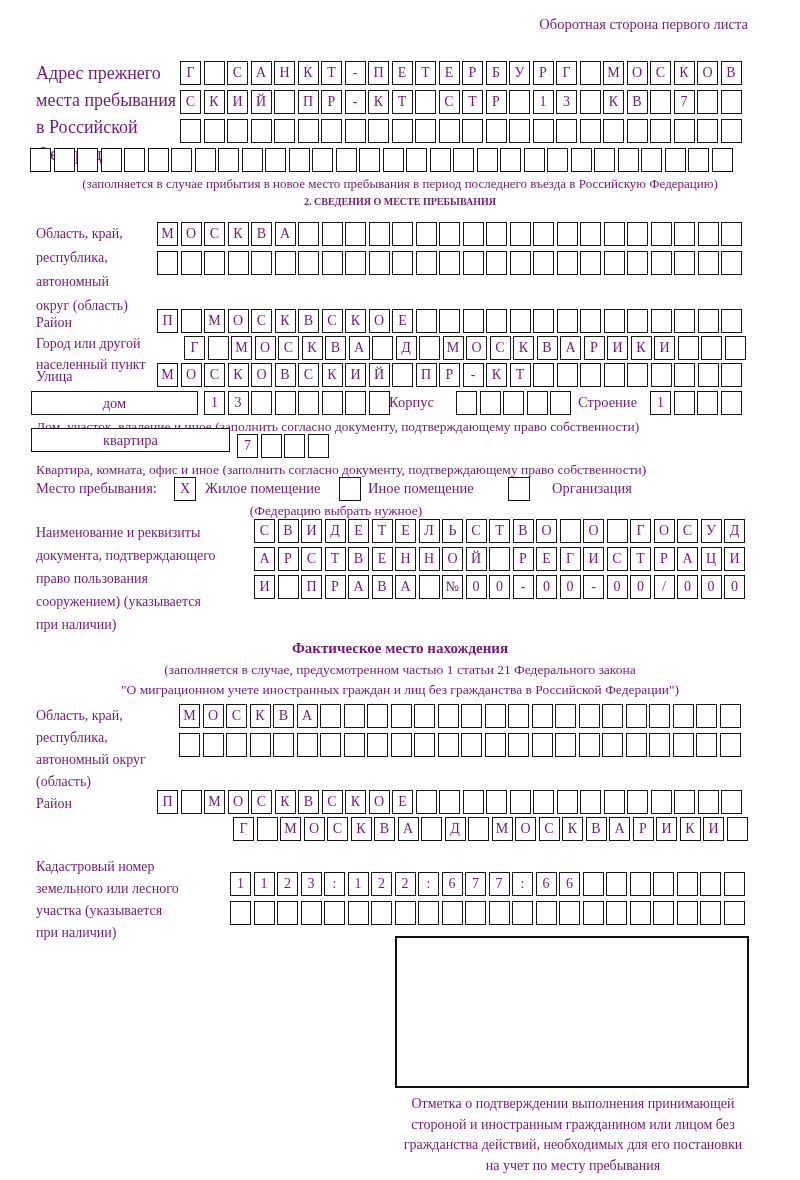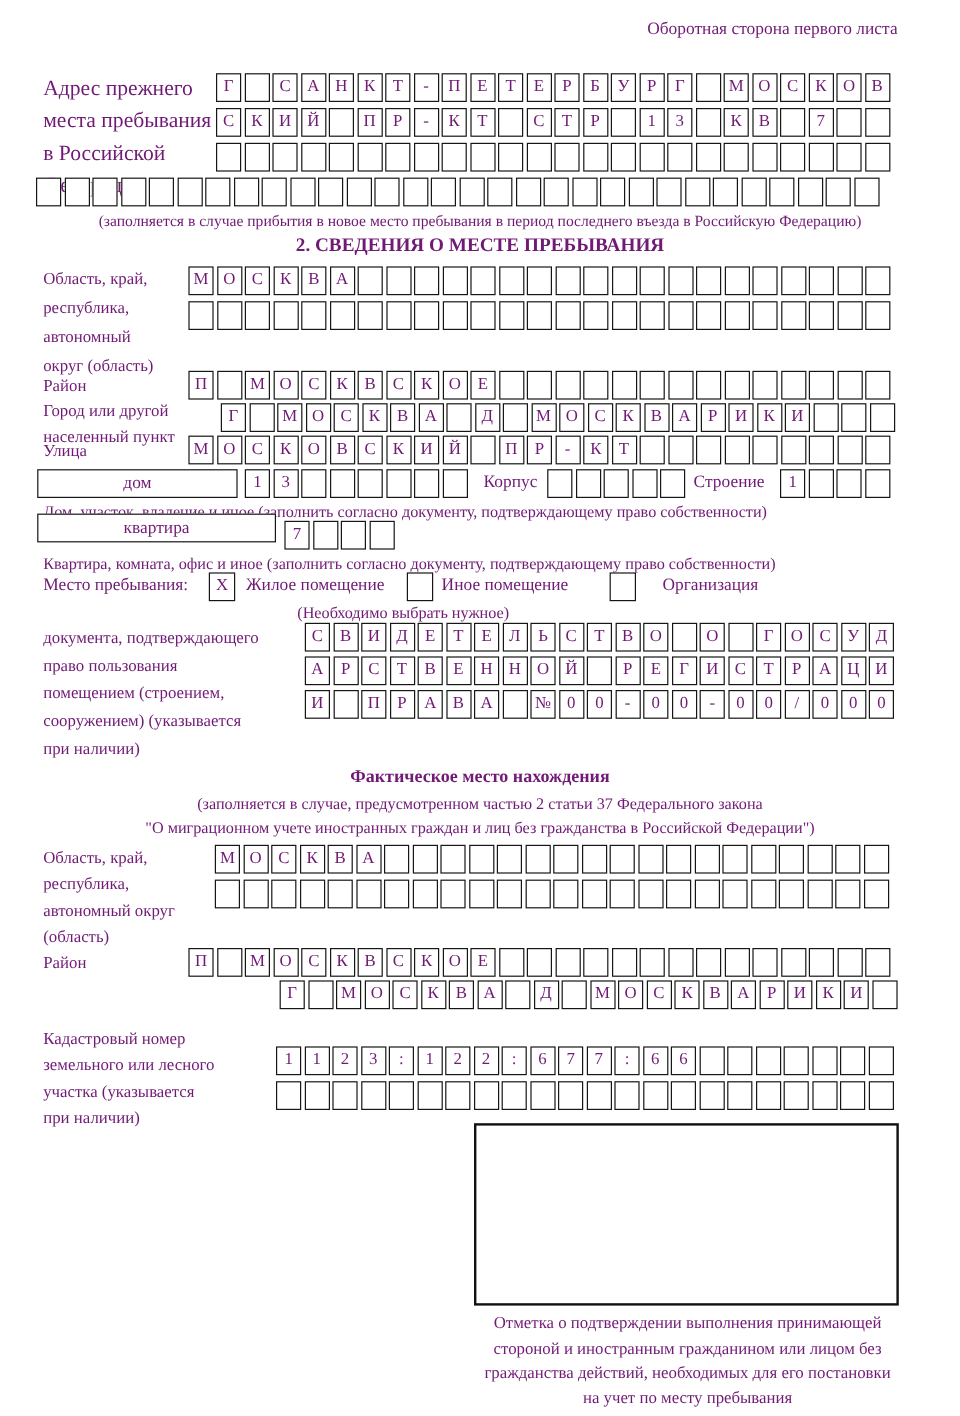--- a/index.html
+++ b/index.html
@@ -11,21 +11,21 @@
   .lbl.tight{line-height:22px;}
   .lbl.tighter{line-height:21px;}
   .row{position:absolute;display:flex;gap:2.5px;}
   .cb{width:19px;height:22px;border:1.5px solid #161616;flex:none;
       display:flex;align-items:center;justify-content:center;
       font-size:14px;line-height:22px;background:#fff;}
   .wide{position:absolute;height:22px;border:1.5px solid #161616;
         display:flex;align-items:center;justify-content:center;font-size:14.5px;background:#fff;}
   .cap{position:absolute;left:0;width:800px;text-align:center;font-size:13px;}
   .lcap{position:absolute;font-size:13.5px;white-space:nowrap;}
-  .hd{position:absolute;left:0;width:800px;text-align:center;font-weight:700;font-size:16px;}
+  .hd{position:absolute;left:0;width:800px;text-align:center;font-weight:700;font-size:10px;}
   .ilabel{position:absolute;font-size:14.5px;white-space:nowrap;}
   .chk{position:absolute;width:20px;height:22px;border:1.5px solid #161616;
        display:flex;align-items:center;justify-content:center;font-size:14px;background:#fff;}
   .stampbox{position:absolute;left:395px;top:936px;width:350px;height:148px;border:2px solid #111;background:#fff;}
   .stampcap{position:absolute;left:336px;top:1094px;width:474px;text-align:center;
             font-size:14px;line-height:20.5px;}
 </style>
 </head>
 <body>
 
@@ -307,21 +307,21 @@
   <div class="row" style="left:204px;top:391px">
       <span class="cb">1</span>
       <span class="cb">3</span>
       <span class="cb"></span>
       <span class="cb"></span>
       <span class="cb"></span>
       <span class="cb"></span>
       <span class="cb"></span>
       <span class="cb"></span>
     </div>
-  <div class="ilabel" style="left:403px;top:394px">Корпус</div>
+  <div class="ilabel" style="left:389px;top:394px">Корпус</div>
   <div class="row" style="left:456px;top:391px">
       <span class="cb"></span>
       <span class="cb"></span>
       <span class="cb"></span>
       <span class="cb"></span>
       <span class="cb"></span>
     </div>
   <div class="ilabel" style="left:578px;top:394px">Строение</div>
   <div class="row" style="left:650px;top:391px">
       <span class="cb">1</span>
@@ -340,26 +340,26 @@
     </div>
   <div class="lcap" style="left:36px;top:462px">Квартира, комната, офис и иное (заполнить согласно документу, подтверждающему право собственности)</div>
 
   <div class="ilabel" style="left:36px;top:480px">Место пребывания:</div>
   <div class="chk" style="left:174px;top:477px">X</div>
   <div class="ilabel" style="left:205px;top:480px">Жилое помещение</div>
   <div class="chk" style="left:339px;top:477px"></div>
   <div class="ilabel" style="left:368px;top:480px">Иное помещение</div>
   <div class="chk" style="left:508px;top:477px"></div>
   <div class="ilabel" style="left:552px;top:480px">Организация</div>
-  <div class="abs" style="left:36px;top:503px;width:600px;text-align:center;font-size:13.5px">(Необходимо выбрать нужное)</div>
+  <div class="abs" style="left:36px;top:503px;width:600px;text-align:center;font-size:13.5px">(Федерацию выбрать нужное)</div>
 
   <div class="lbl tight" style="left:36px;top:521px;line-height:23px">
+    <div>Наименование и реквизиты</div>
     <div>документа, подтверждающего</div>
     <div>право пользования</div>
-    <div>помещением (строением,</div>
     <div>сооружением) (указывается</div>
     <div>при наличии)</div>
   </div>
   <div class="row" style="left:254px;top:519px">
       <span class="cb">С</span>
       <span class="cb">В</span>
       <span class="cb">И</span>
       <span class="cb">Д</span>
       <span class="cb">Е</span>
       <span class="cb">Т</span>
@@ -420,21 +420,21 @@
       <span class="cb">-</span>
       <span class="cb">0</span>
       <span class="cb">0</span>
       <span class="cb">/</span>
       <span class="cb">0</span>
       <span class="cb">0</span>
       <span class="cb">0</span>
     </div>
 
   <div class="hd" style="top:640px;font-size:15px">Фактическое место нахождения</div>
-  <div class="cap" style="top:662px;font-size:13.5px">(заполняется в случае, предусмотренном частью 2 статьи 37 Федерального закона</div>
+  <div class="cap" style="top:662px;font-size:13.5px">(заполняется в случае, предусмотренном частью 1 статьи 21 Федерального закона</div>
   <div class="cap" style="top:682px;font-size:13.5px">"О миграционном учете иностранных граждан и лиц без гражданства в Российской Федерации")</div>
 
   <div class="lbl tight" style="left:36px;top:705px">
     <div>Область, край,</div>
     <div>республика,</div>
     <div>автономный округ</div>
     <div>(область)</div>
   </div>
   <div class="row" style="left:179px;top:704px">
       <span class="cb">М</span>

